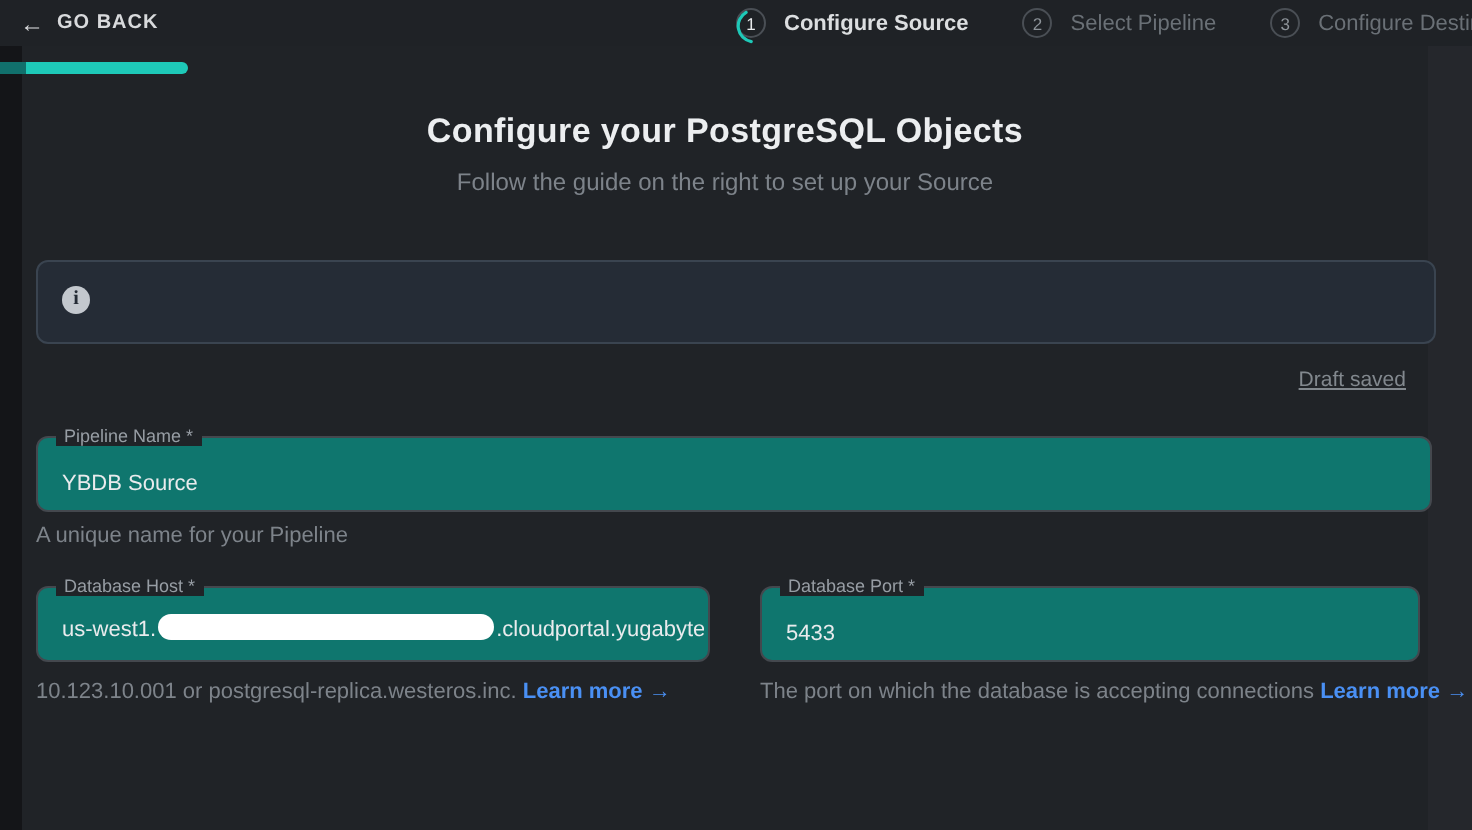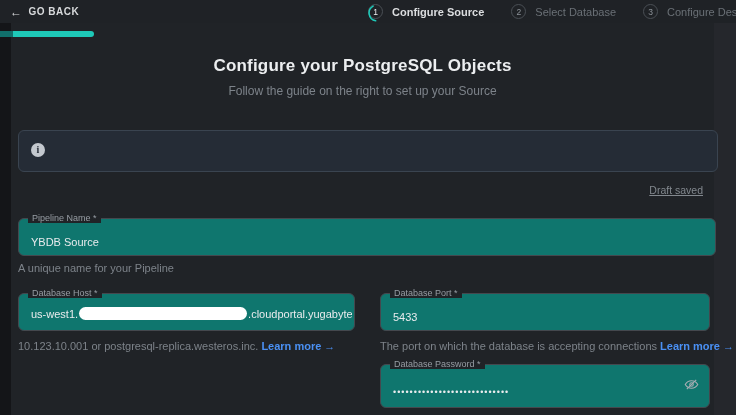--- a/index.html
+++ b/index.html
@@ -130,21 +130,21 @@
             <path d="M9.63 18.78 A 7.9 7.9 0 0 1 7.05 4.16" fill="none" stroke="#1ec9b8" stroke-width="1.6" stroke-linecap="round"></path>
           </svg>
           <span>1</span>
         </span>
         <span class="step-label">Configure Source</span>
       </div>
       <div class="step">
         <span class="step-circle">
           <span>2</span>
         </span>
-        <span class="step-label">Select Database</span>
+        <span class="step-label">Select Pipeline</span>
       </div>
       <div class="step">
         <span class="step-circle">
           <span>3</span>
         </span>
         <span class="step-label">Configure Destination</span>
       </div>
     </nav>
   </header>
 
@@ -187,25 +187,14 @@
     <span class="field-label">Database Port *</span>
     <input type="text" value="5433" style="">
   </div>
   <div class="helper helper-port">
     <span>The port on which the database is accepting connections</span>
     <a class="learn-more">Learn more</a>
     <span class="learn-arrow">→</span>
   </div>
 
 
-  <div class="field field-password">
-    <span class="field-label">Database Password *</span>
-    <input type="text" value="••••••••••••••••••••••••••••" style="">
-    <span class="eye-toggle">
-      <svg width="15" height="15" viewBox="0 0 24 24" fill="none" stroke="#a8aeb4" stroke-width="1.8">
-        <path d="M2 12s3.5-6 10-6 10 6 10 6-3.5 6-10 6S2 12 2 12z"></path>
-        <circle cx="12" cy="12" r="2.8"></circle>
-        <line x1="4.5" y1="19.5" x2="19.5" y2="4.5"></line>
-      </svg>
-    </span>
-  </div>
 
 </div>
 
 </body></html>

